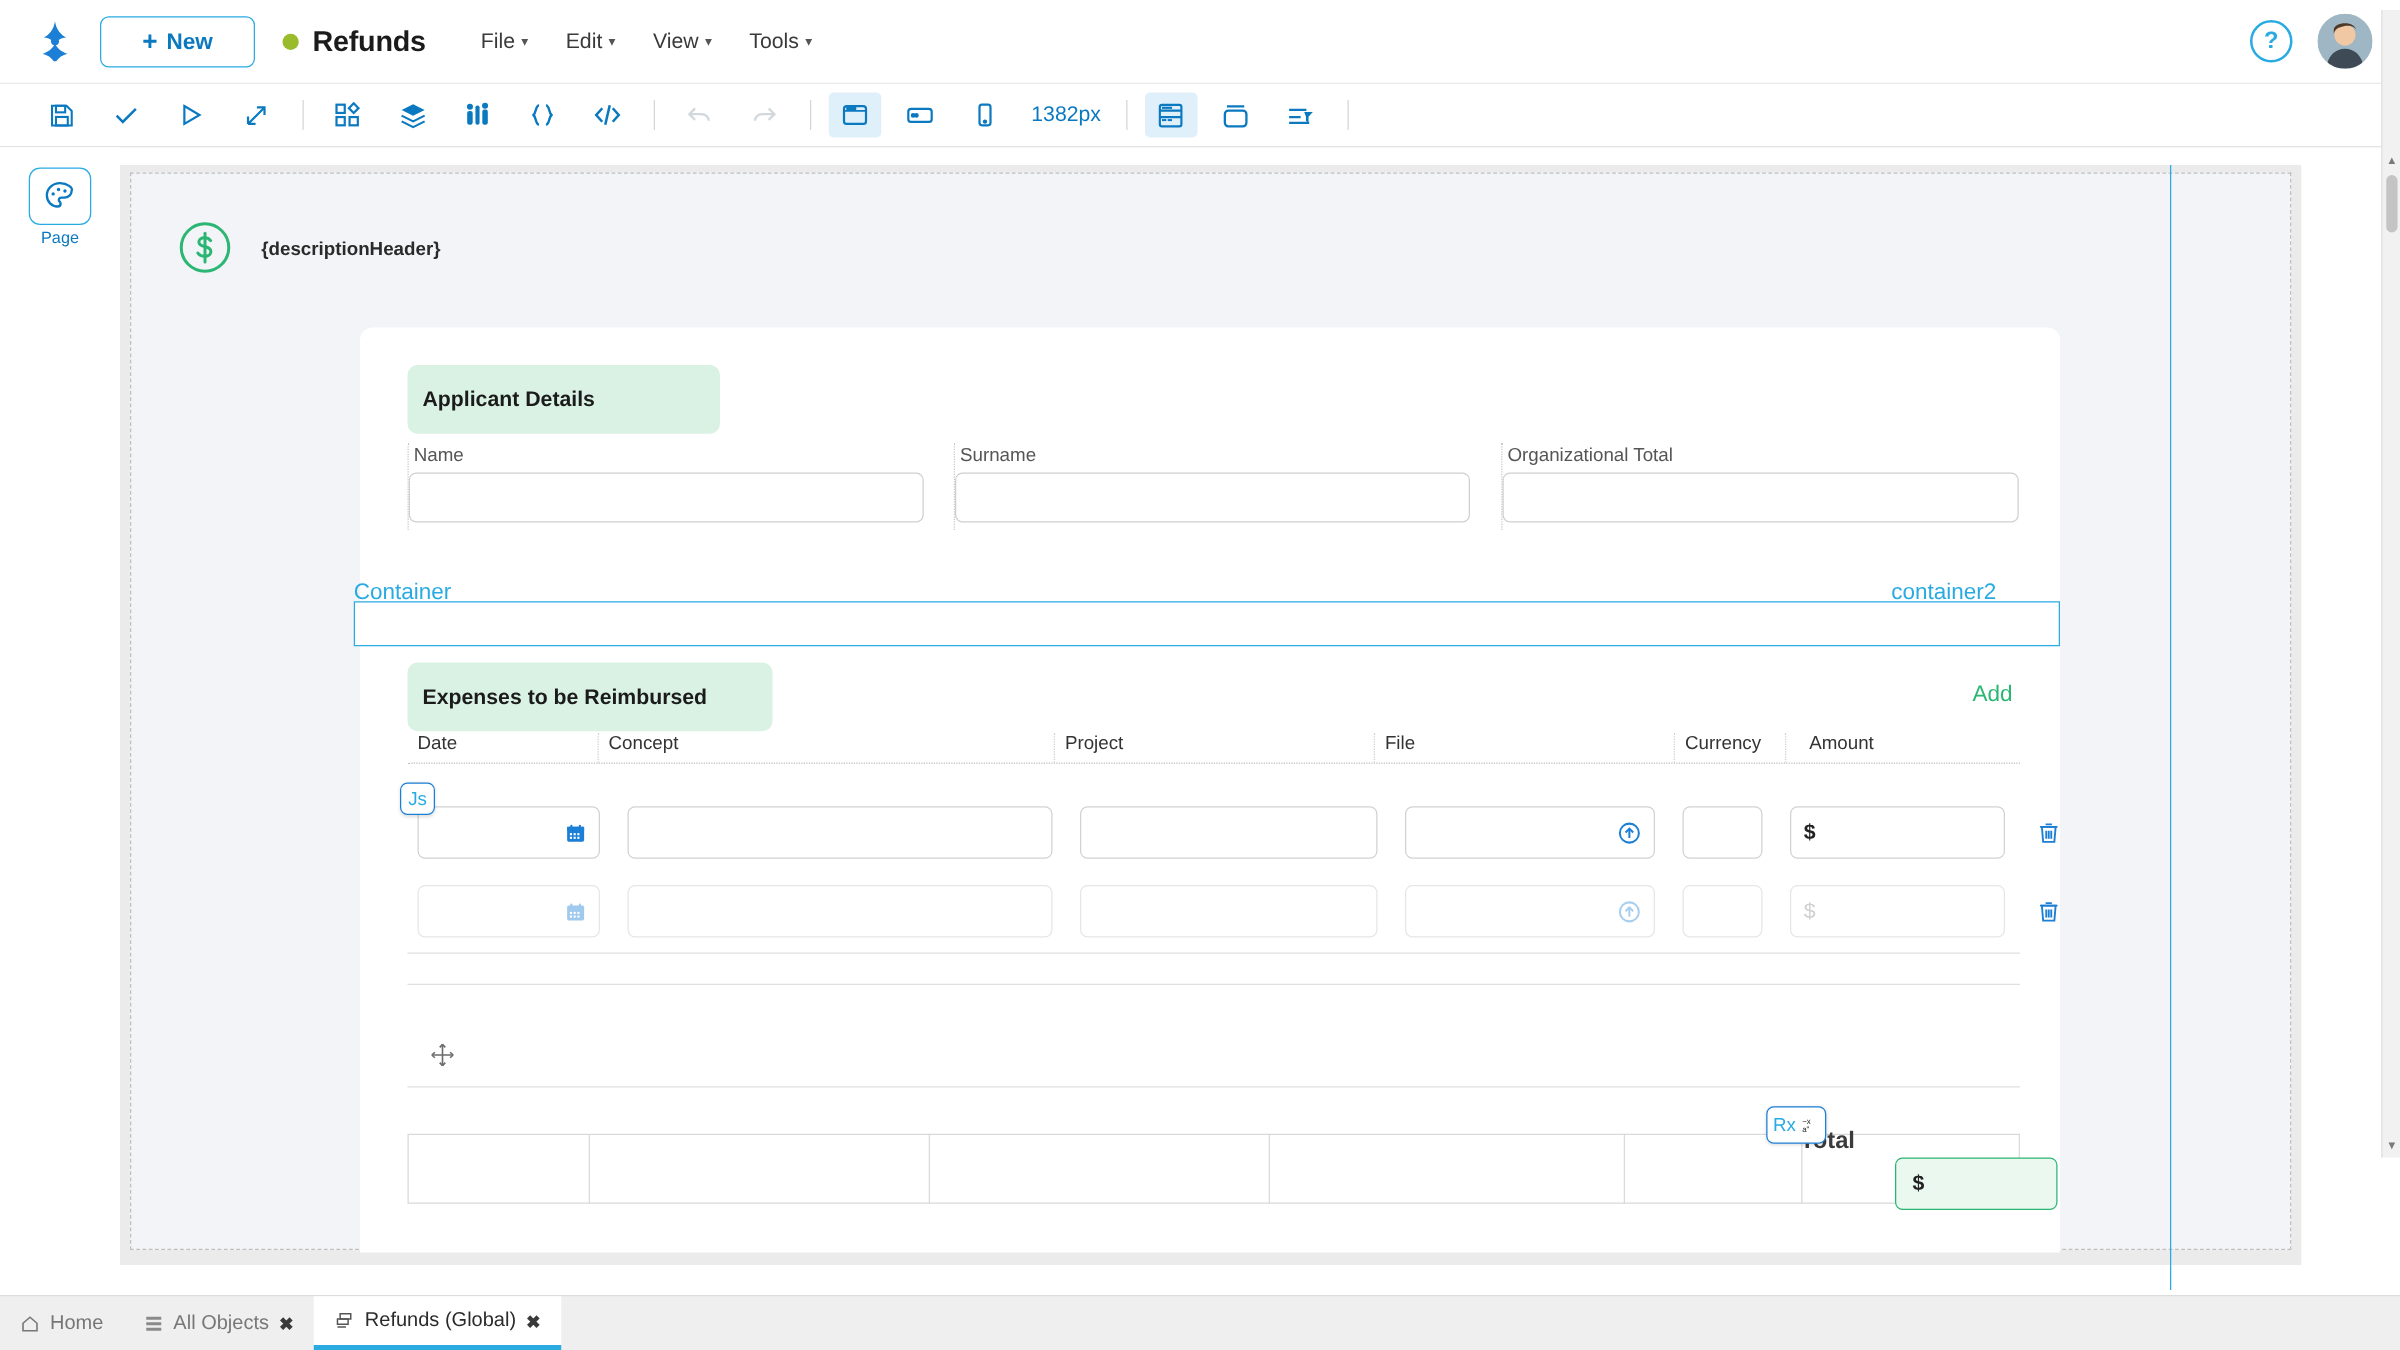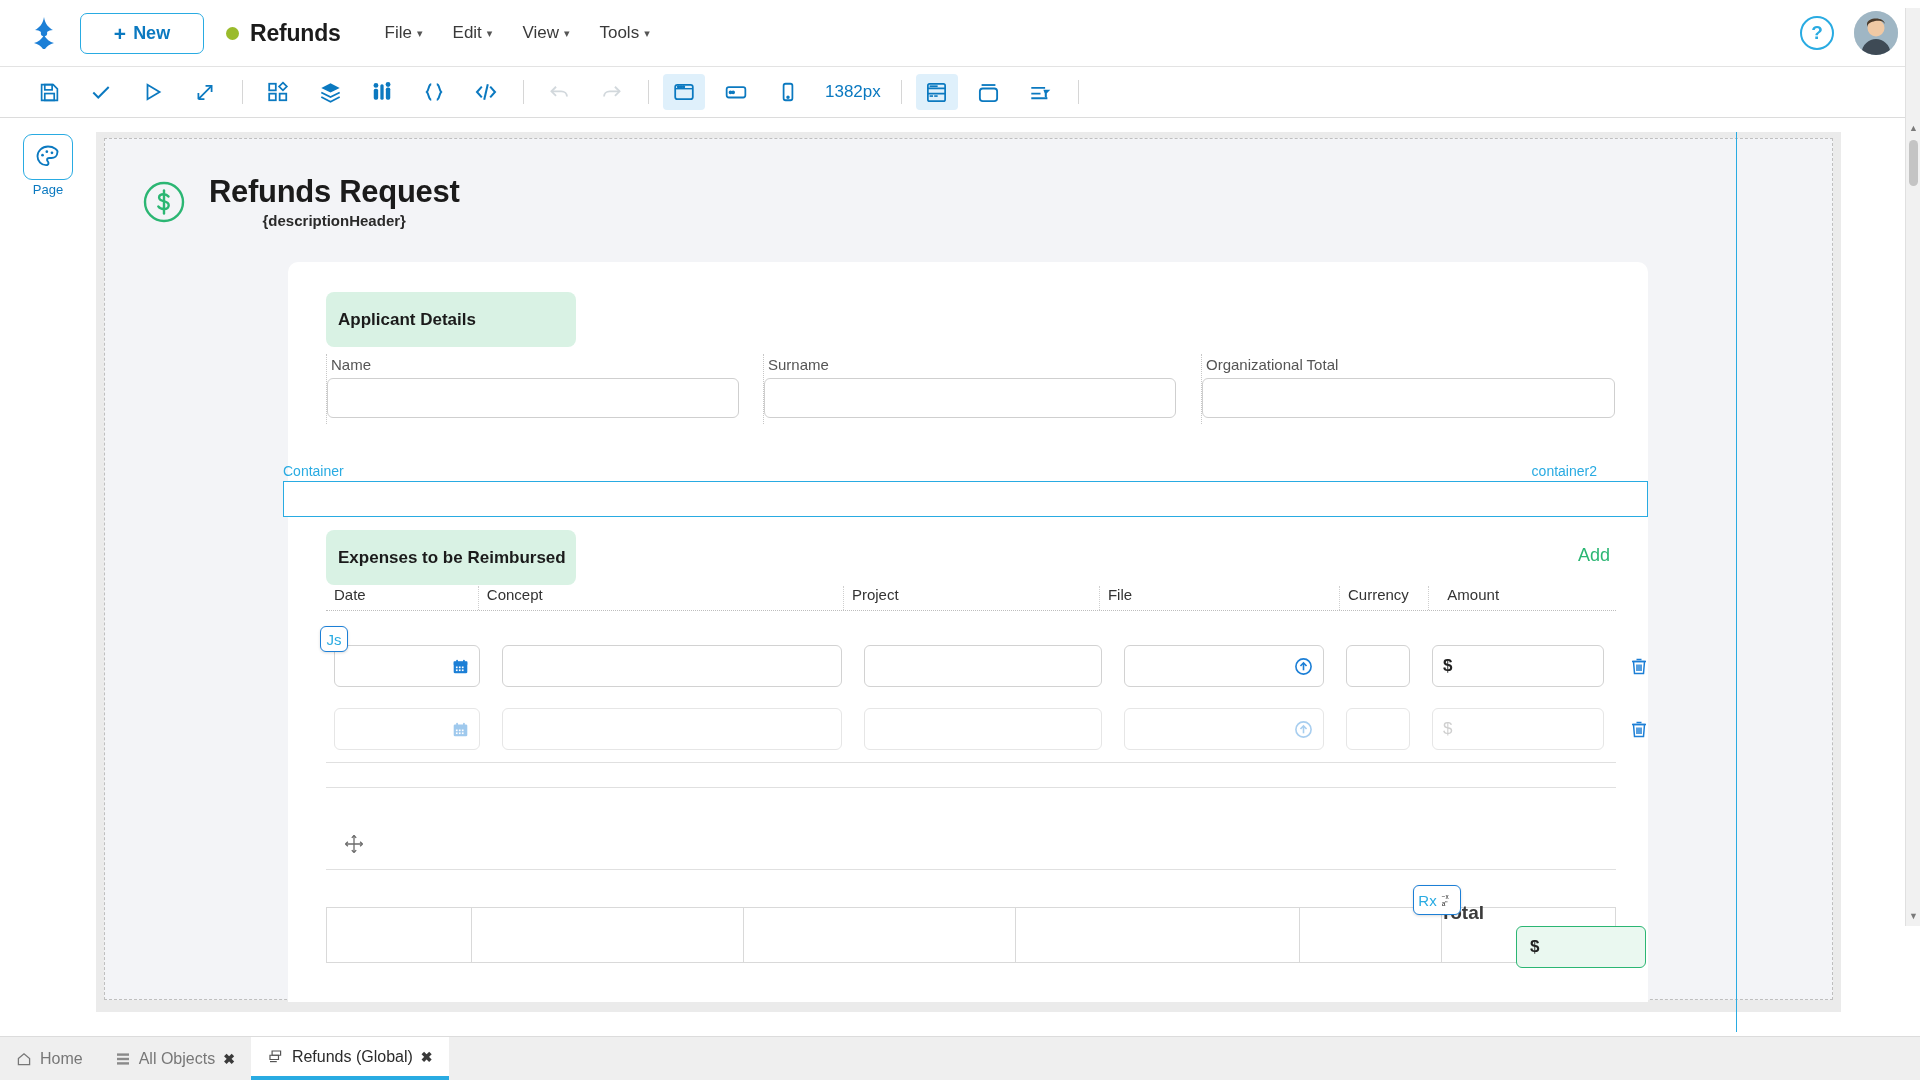--- a/index.html
+++ b/index.html
@@ -145,21 +145,21 @@
     background: #fff; height: 40px;
   }
   .fieldgroup { position: absolute; }
   .fg-cell {
     position: absolute; top: 0;
     border-left: 1px dotted #c7c7c7;
     height: 70px;
   }
   
   .container-label {
-    position: absolute; font-size: 14px; color: #29ABE2;
+    position: absolute; font-size: 18px; color: #29ABE2;
   }
   .container-box {
     position: absolute;
     border: 1.5px solid #29ABE2;
     background: #fff;
   }
   
   .add-link { position: absolute; font-size: 18px; color: #2BB673; cursor: pointer;}
   .tbl-head {
     position: absolute;
@@ -433,21 +433,20 @@
 
         <div class="hdr">
           <div class="hdr-icon">
             <svg width="46" height="46" viewBox="0 0 46 46" fill="none" stroke="#2BB673" stroke-width="2.4">
               <circle cx="23" cy="23" r="19"></circle>
               <path d="M27.5 17.5c-1.2-1.6-3-2.3-4.9-2.3-2.6 0-4.5 1.3-4.5 3.4 0 2.2 2 3 4.6 3.6 2.8.7 5 1.6 5 4 0 2.3-2.1 3.8-5 3.8-2.3 0-4.3-.9-5.4-2.6" stroke-linecap="round"></path>
               <path d="M23 11.5v23" stroke-linecap="round"></path>
             </svg>
           </div>
           <div>
-            <div class="hdr-title">Refunds Request</div>
             <div class="hdr-sub">{descriptionHeader}</div>
           </div>
         </div>
 
         <div class="form-card">
 
           <div class="sec-chip" style="left:38px; top:30px; width:250px; height:55px;">Applicant Details</div>
 
           <div class="fieldgroup" style="left:38px; top:92px; width:1290px; height:70px;">
 
@@ -460,21 +459,21 @@
               <div class="field-label" style="margin:2px 0 5px 4px;">Surname</div>
               <div class="txtfield" style="width:412px;"></div>
             </div>
 
             <div class="fg-cell" style="left:875px; width:415px;">
               <div class="field-label" style="margin:2px 0 5px 4px;">Organizational Total</div>
               <div class="txtfield" style="width:413px;"></div>
             </div>
           </div>
 
-          <div class="sec-chip" style="left:38px; top:268px; width:250px; height:55px;">Expenses to be Reimbursed</div>
+          <div class="sec-chip" style="left:38px; top:268px; width:292px; height:55px;">Expenses to be Reimbursed</div>
 
           <div class="add-link" style="right:38px; top:283px;">Add</div>
 
           <div class="tbl-head" style="left:38px; top:324px; width:1290px; height:25px;">
             <div class="th" style="width:154px;">Date</div>
             <div class="th" style="width:368px;">Concept</div>
             <div class="th" style="width:258px;">Project</div>
             <div class="th" style="width:242px;">File</div>
             <div class="th" style="width:90px;">Currency</div>
             <div class="th" style="width:178px;">Amount</div>

